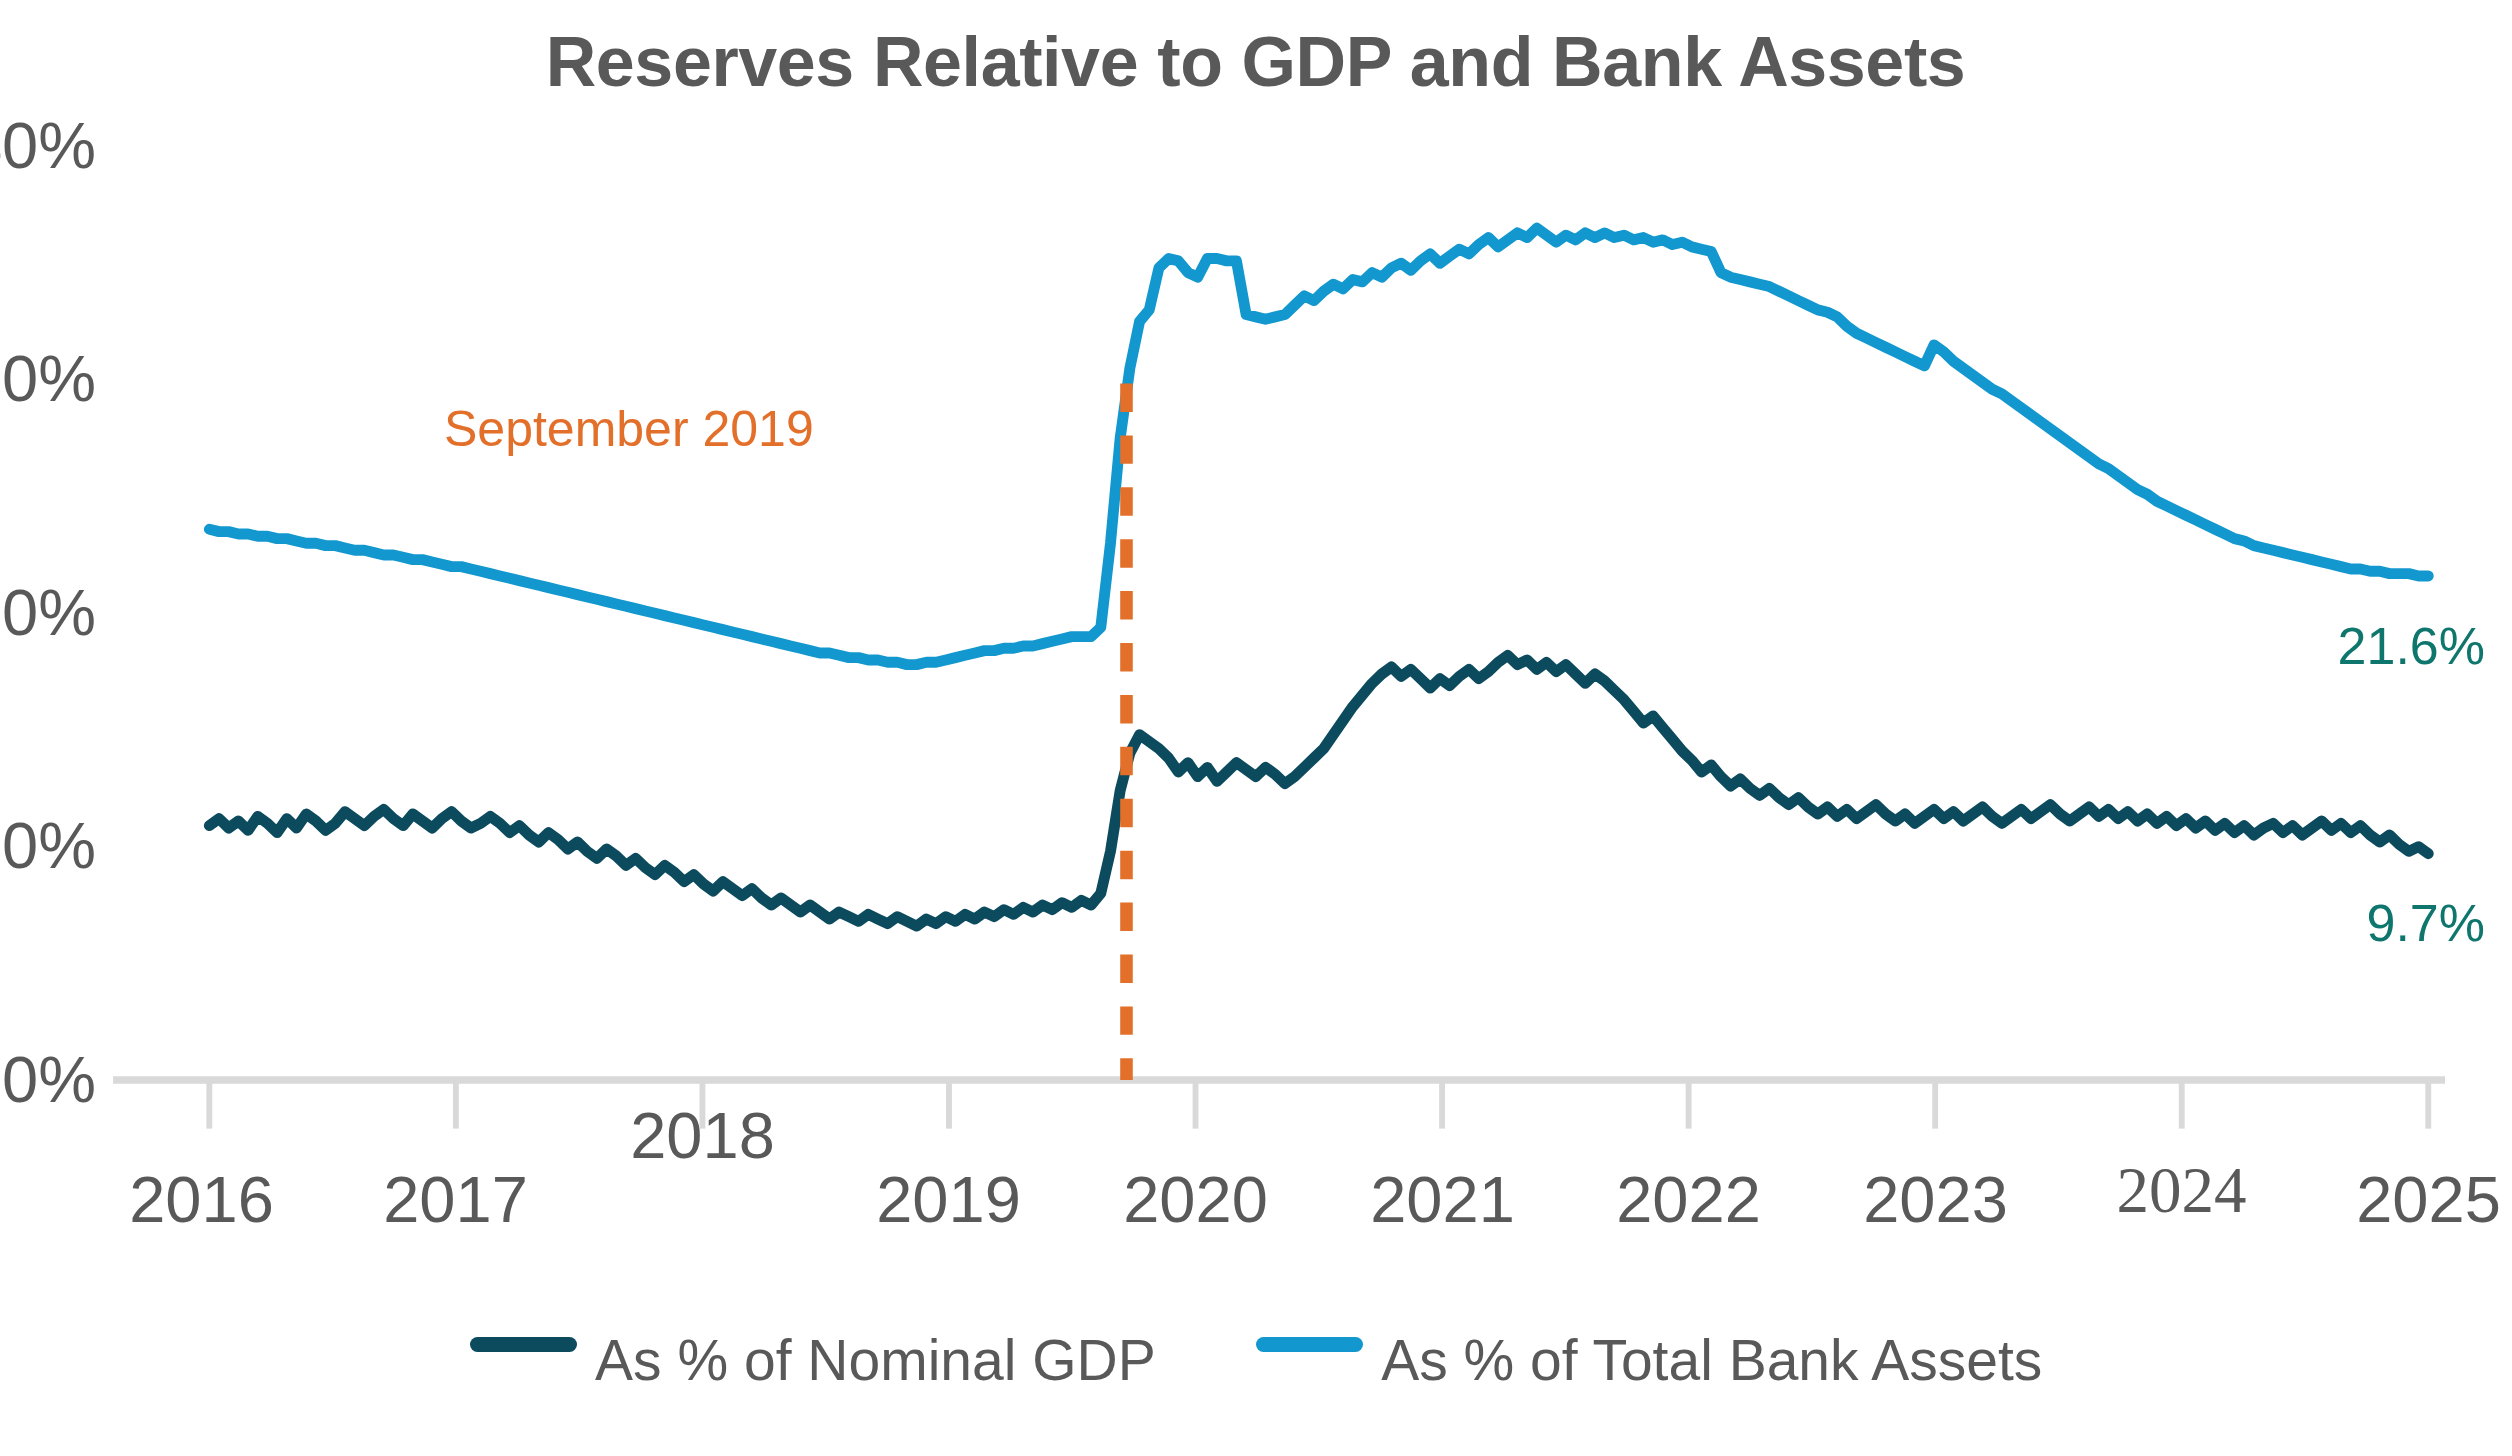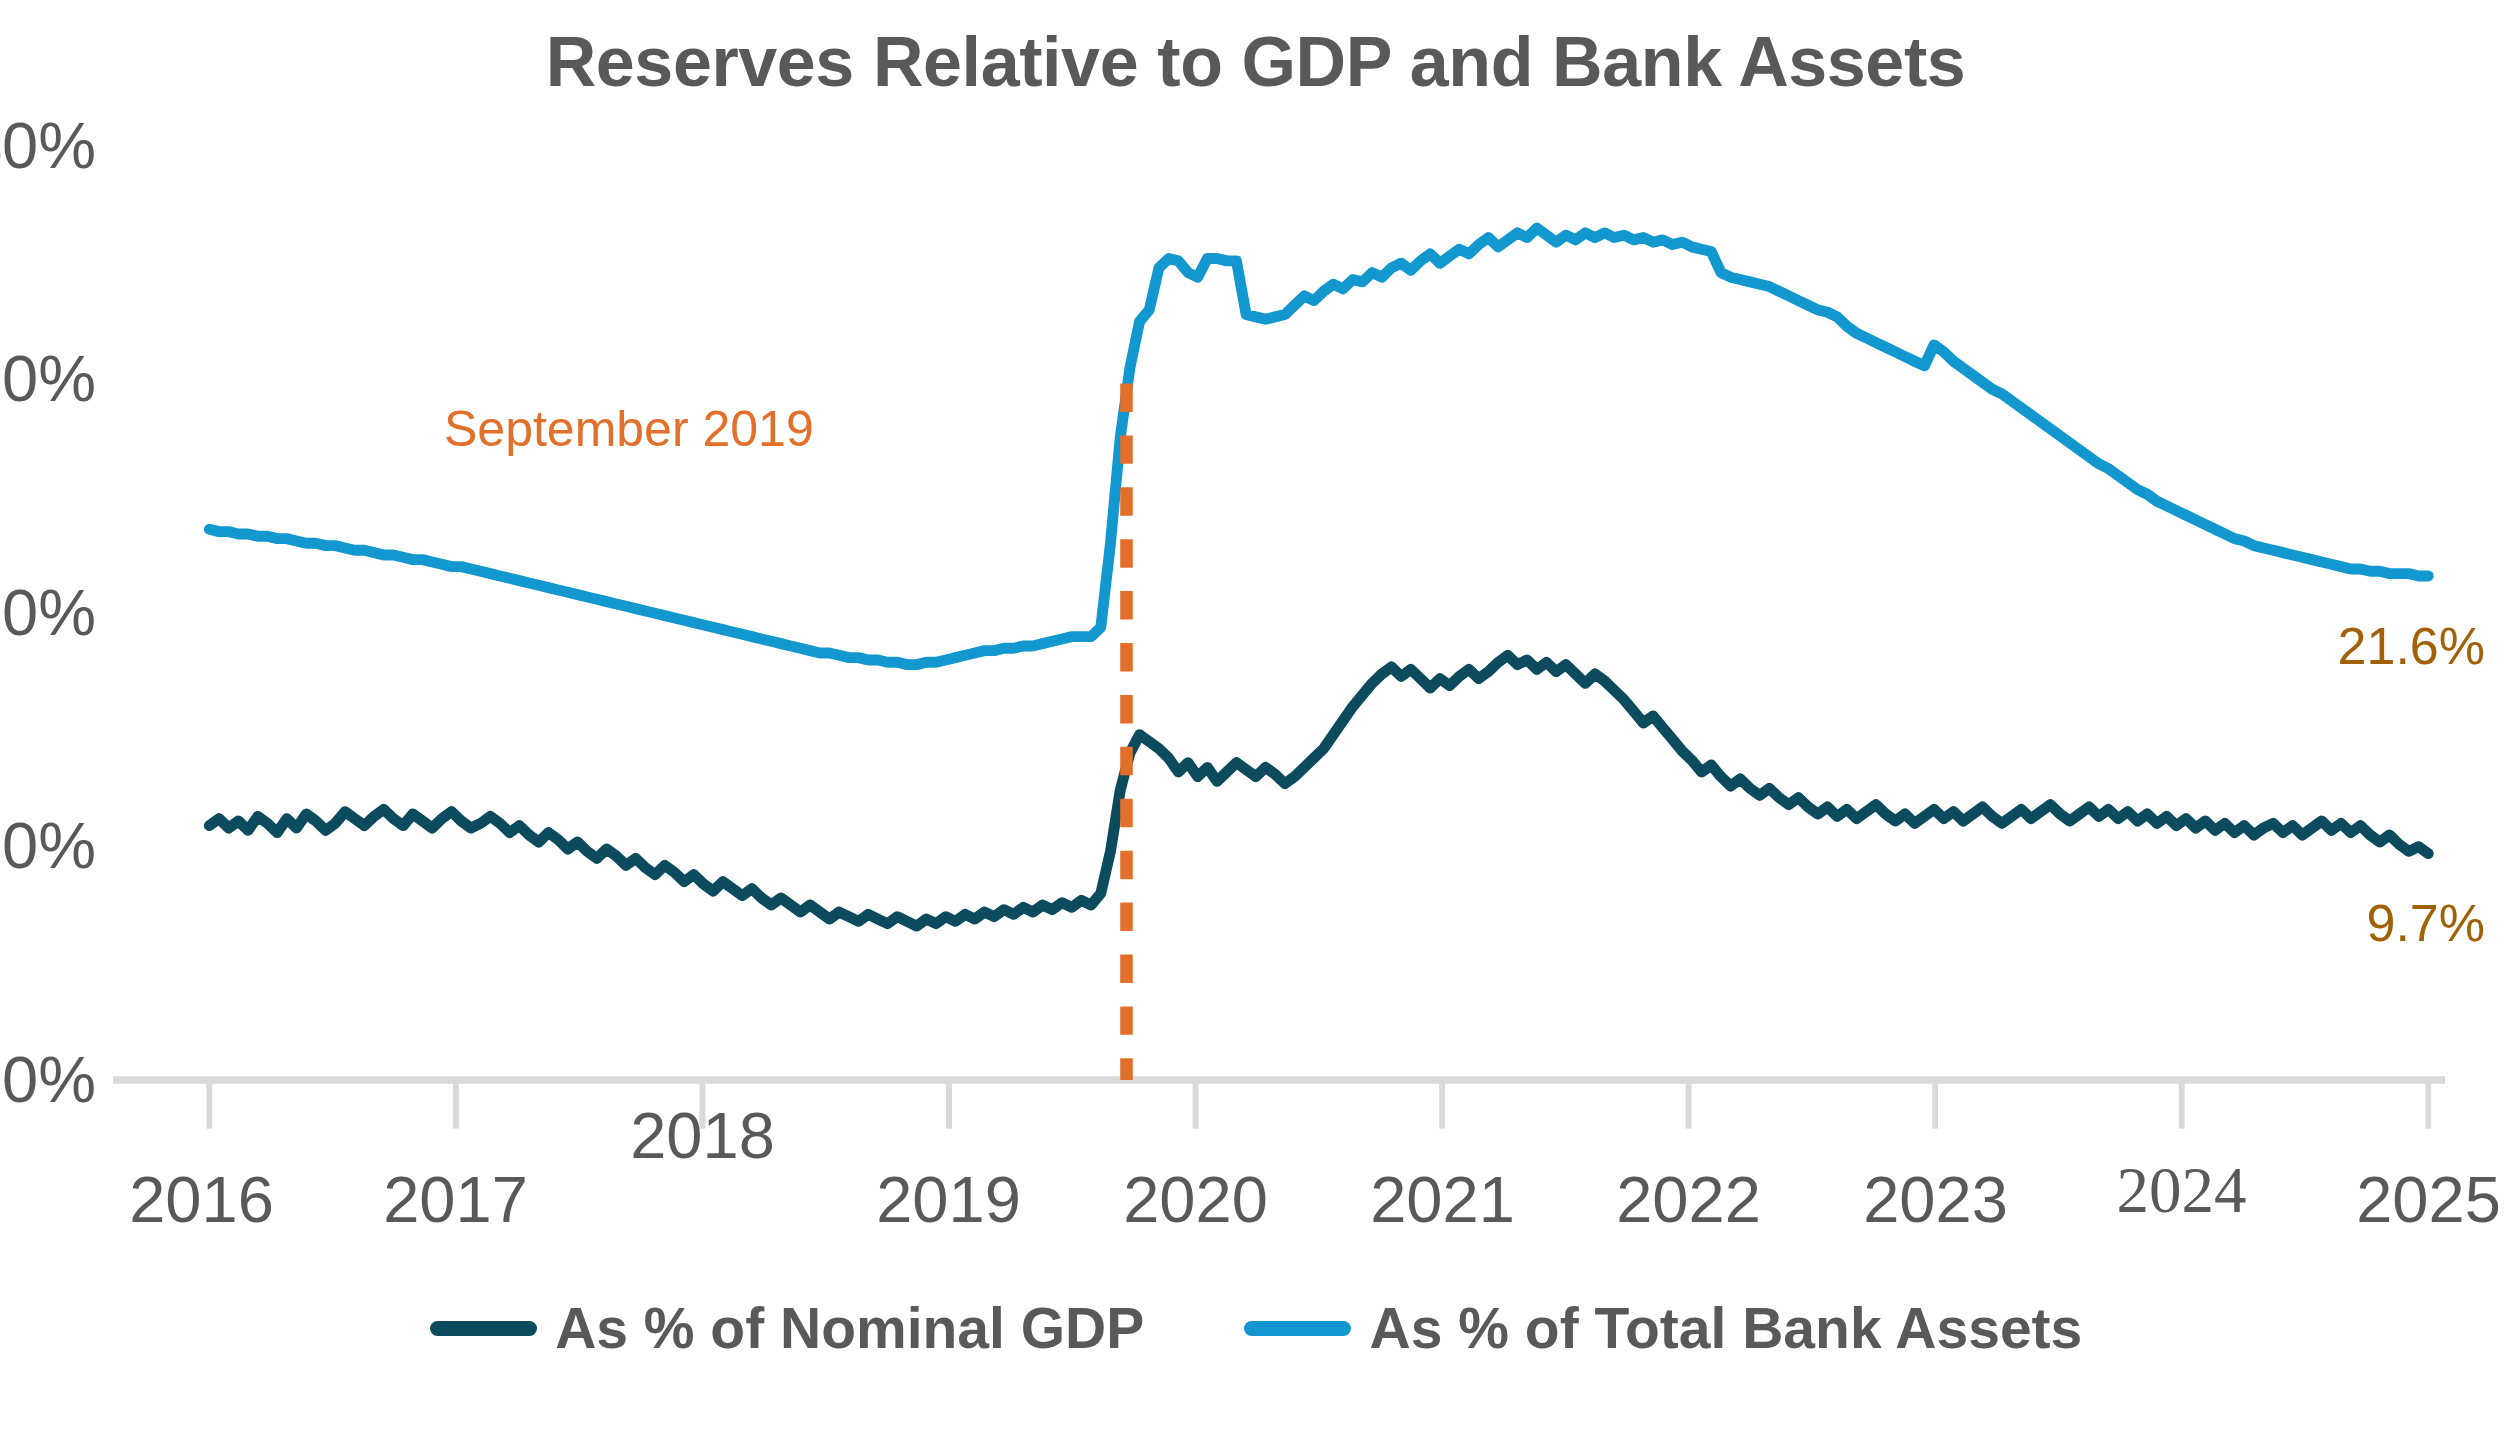--- a/index.html
+++ b/index.html
@@ -58,21 +58,21 @@
   #annotation-label {
     position: absolute;
     font-size: 50px;
     color: #E3702A;
     white-space: nowrap;
     line-height: 1;
   }
   .end-label {
     position: absolute;
     font-size: 52px;
-    color: #a16207;
+    color: #0f766e;
     white-space: nowrap;
     line-height: 1;
     text-align: left;
   }
   #legend {
     position: absolute;
     left: 0;
     top: 1300px;
     width: 2512px;
     display: flex;
@@ -88,24 +88,25 @@
     gap: 18.4px;
   }
   .legend-swatch {
     width: 107px;
     height: 15px;
     border-radius: 7.5px;
     flex: 0 0 auto;
   }
   .legend-text {
     font-size: 57px;
-    font-weight: bold;
+    font-weight: normal;
     color: #595959;
     white-space: nowrap;
     line-height: 1;
+    margin-top: 32px;
   }
 </style>
 </head>
 <body>
 
 <div id="chart-root">
 
   <div id="chart-title">Reserves Relative to GDP and Bank Assets</div>
 
   <svg id="plot-svg" viewBox="0 0 3000 1739" preserveAspectRatio="none">

